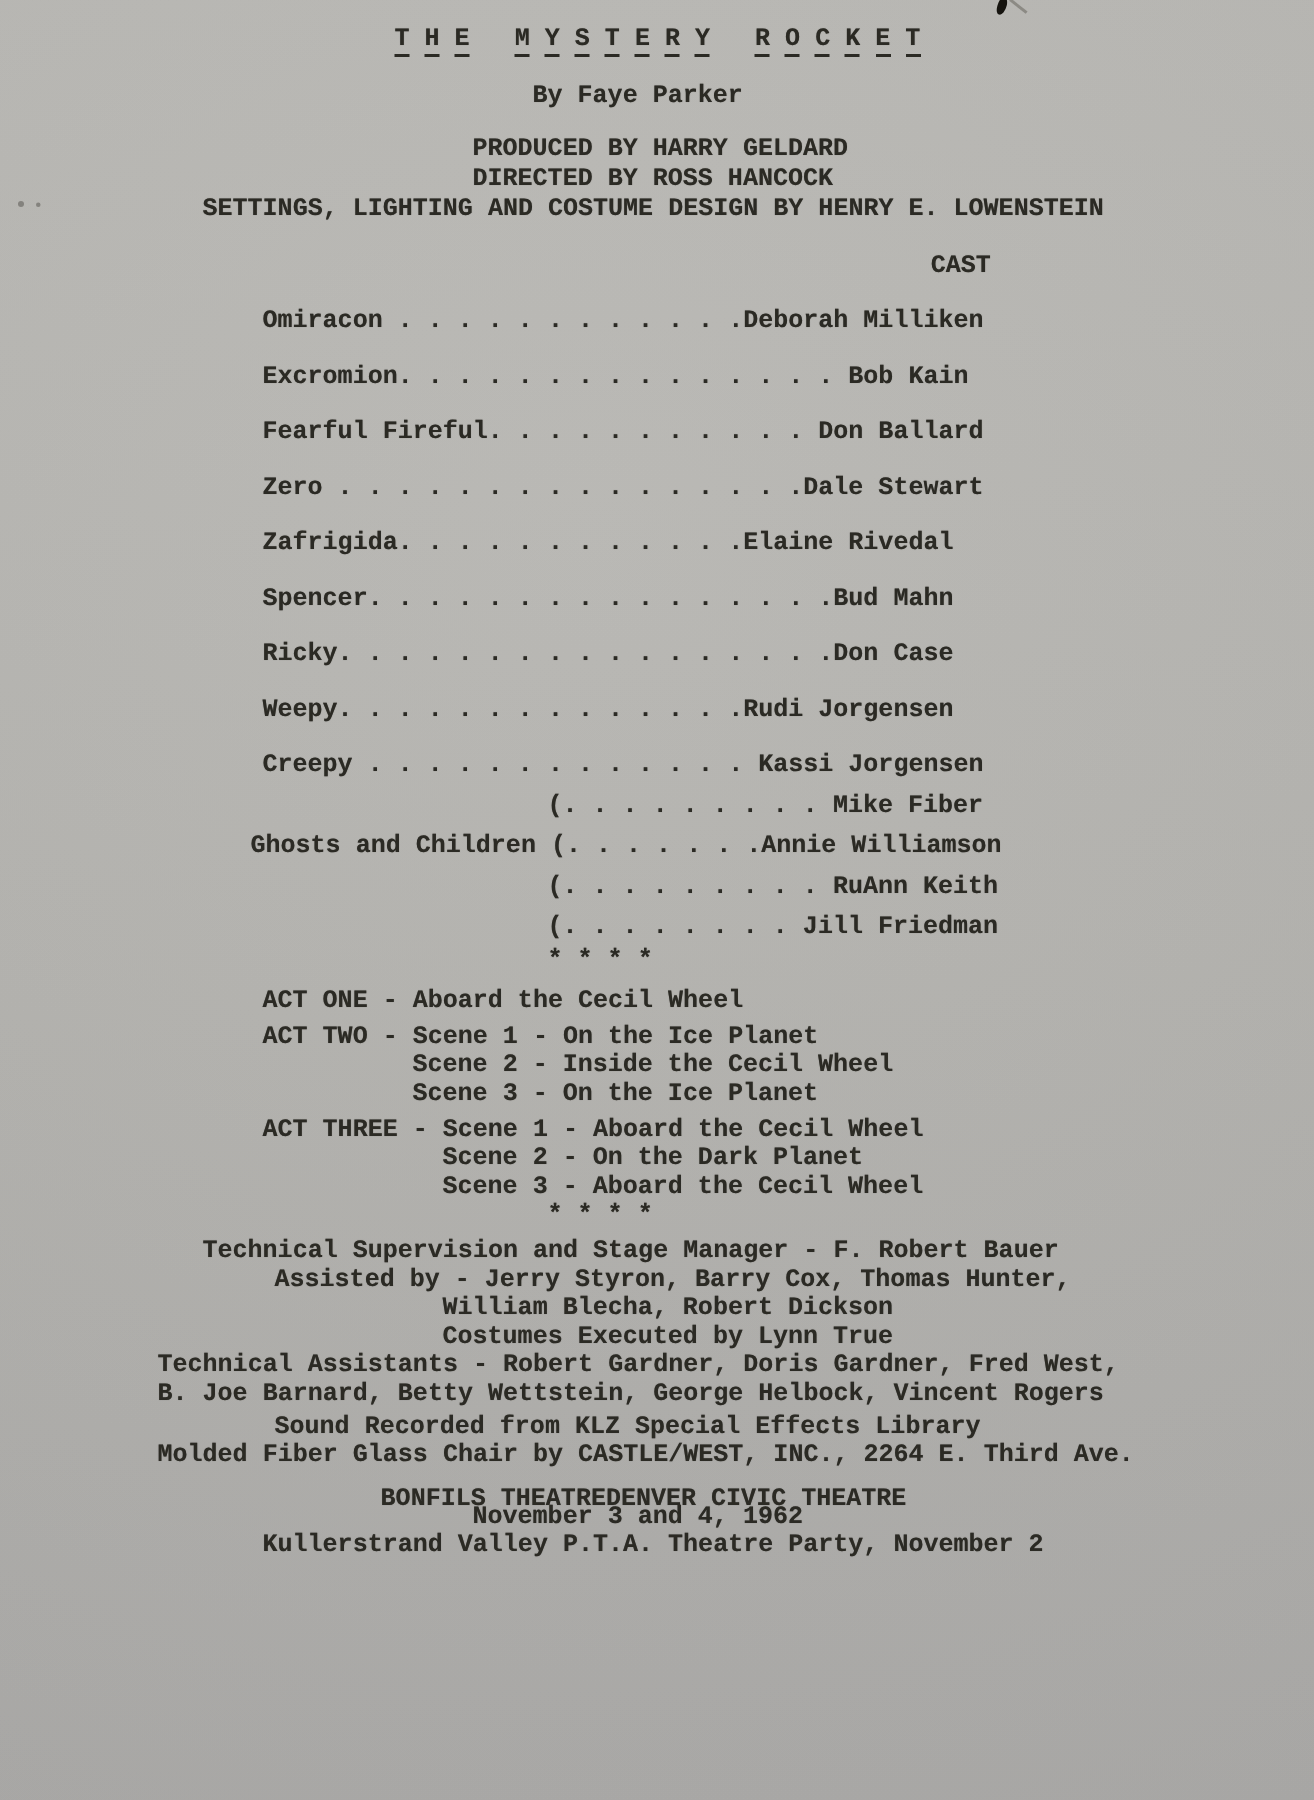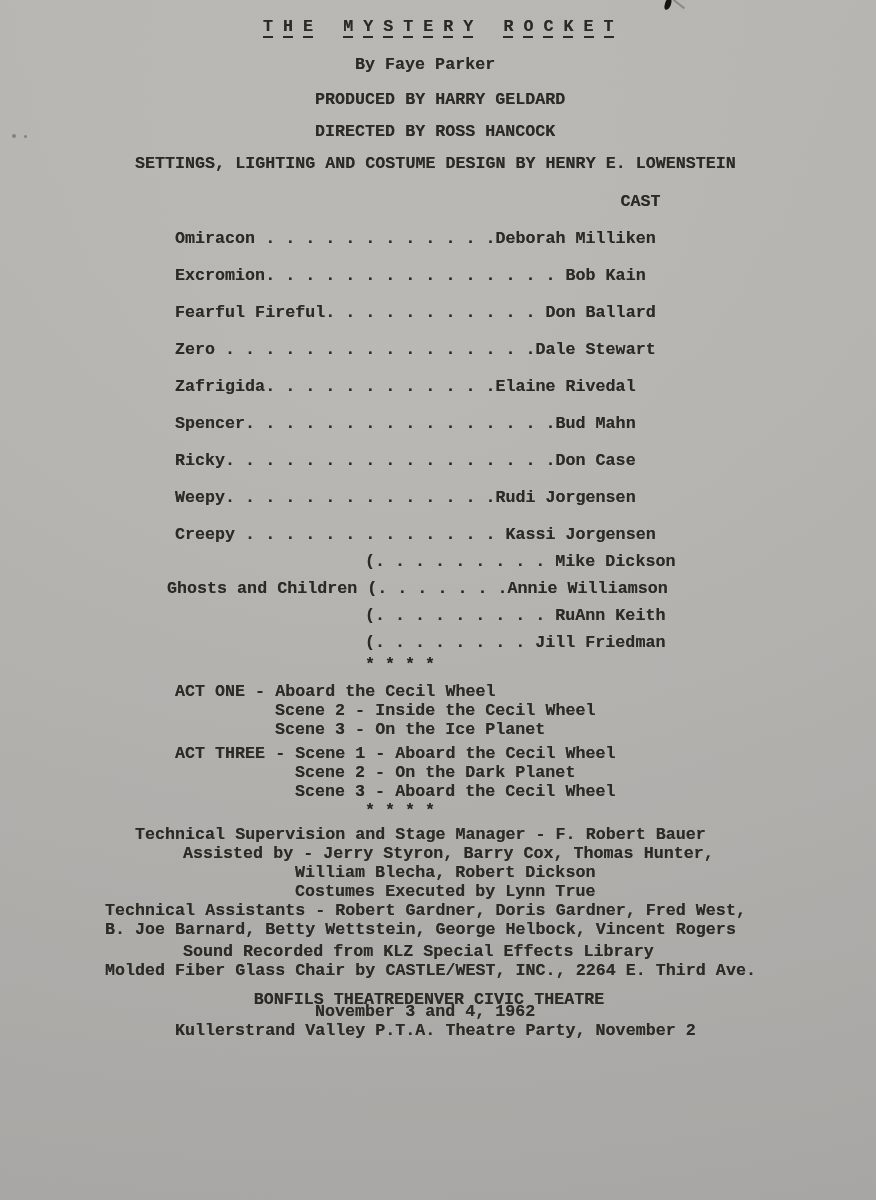--- a/index.html
+++ b/index.html
@@ -26,21 +26,21 @@
   .c15{padding-left:167px;}
   .c16{padding-left:175px;}
   .c25{padding-left:263px;}
   .c26{padding-left:275px;}
   .c28{padding-left:295px;}
   .c30{padding-left:315px;}
   .c34{padding-left:355px;}
   .c35{padding-left:365px;}
   .c39{padding-left:405px;text-align:center;}
   
-  .g1 {margin-top:13px;}
+  .g1 {margin-top:1px;}
   .g3 {margin-top:3px;}
   .g5 {margin-top:5px;}
   .g8 {margin-top:8px;}
   .g10{margin-top:10px;}
   .g16{margin-top:16px;}
   .g18{margin-top:18px;}
   .g19{margin-top:19px;}
   .gm7{margin-top:-7px;}
   .ul{border-bottom:2px solid #2b2a24;}
   .theatres{display:flex;justify-content:center;padding-left:65px;padding-right:83px;white-space:pre;}
@@ -76,27 +76,28 @@
   <div class="ln c16 g18">Omiracon . . . . . . . . . . . .Deborah Milliken</div>
   <div class="ln c16 g18">Excromion. . . . . . . . . . . . . . . Bob Kain</div>
   <div class="ln c16 g18">Fearful Fireful. . . . . . . . . . . Don Ballard</div>
   <div class="ln c16 g18">Zero . . . . . . . . . . . . . . . .Dale Stewart</div>
   <div class="ln c16 g18">Zafrigida. . . . . . . . . . . .Elaine Rivedal</div>
   <div class="ln c16 g18">Spencer. . . . . . . . . . . . . . . .Bud Mahn</div>
   <div class="ln c16 g18">Ricky. . . . . . . . . . . . . . . . .Don Case</div>
   <div class="ln c16 g18">Weepy. . . . . . . . . . . . . .Rudi Jorgensen</div>
   <div class="ln c16 g18">Creepy . . . . . . . . . . . . . Kassi Jorgensen</div>
 
-  <div class="ln c35 g8">(. . . . . . . . . Mike Dickson</div>
+  <div class="ln c35 g8">(. . . . . . . . . Mike Fiber</div>
   <div class="ln c15 g8"><span>Ghosts and Children </span><span>(. . . . . . .Annie Williamson</span></div>
   <div class="ln c35 g8">(. . . . . . . . . RuAnn Keith</div>
   <div class="ln c35 g8">(. . . . . . . . Jill Friedman</div>
 
   <div class="ln c35 g3">* * * *</div>
   <div class="ln c16 g8">ACT ONE - Aboard the Cecil Wheel</div>
+  <div class="ln c16 g5">ACT TWO - Scene 1 - On the Ice Planet</div>
   <div class="ln c26">Scene 2 - Inside the Cecil Wheel</div>
   <div class="ln c26">Scene 3 - On the Ice Planet</div>
   <div class="ln c16 g5">ACT THREE - Scene 1 - Aboard the Cecil Wheel</div>
   <div class="ln c28">Scene 2 - On the Dark Planet</div>
   <div class="ln c28">Scene 3 - Aboard the Cecil Wheel</div>
   <div class="ln c35">* * * *</div>
 
   <div class="ln c12 g5">Technical Supervision and Stage Manager - F. Robert Bauer</div>
   <div class="ln c14">Assisted by - Jerry Styron, Barry Cox, Thomas Hunter,</div>
   <div class="ln c28">William Blecha, Robert Dickson</div>

